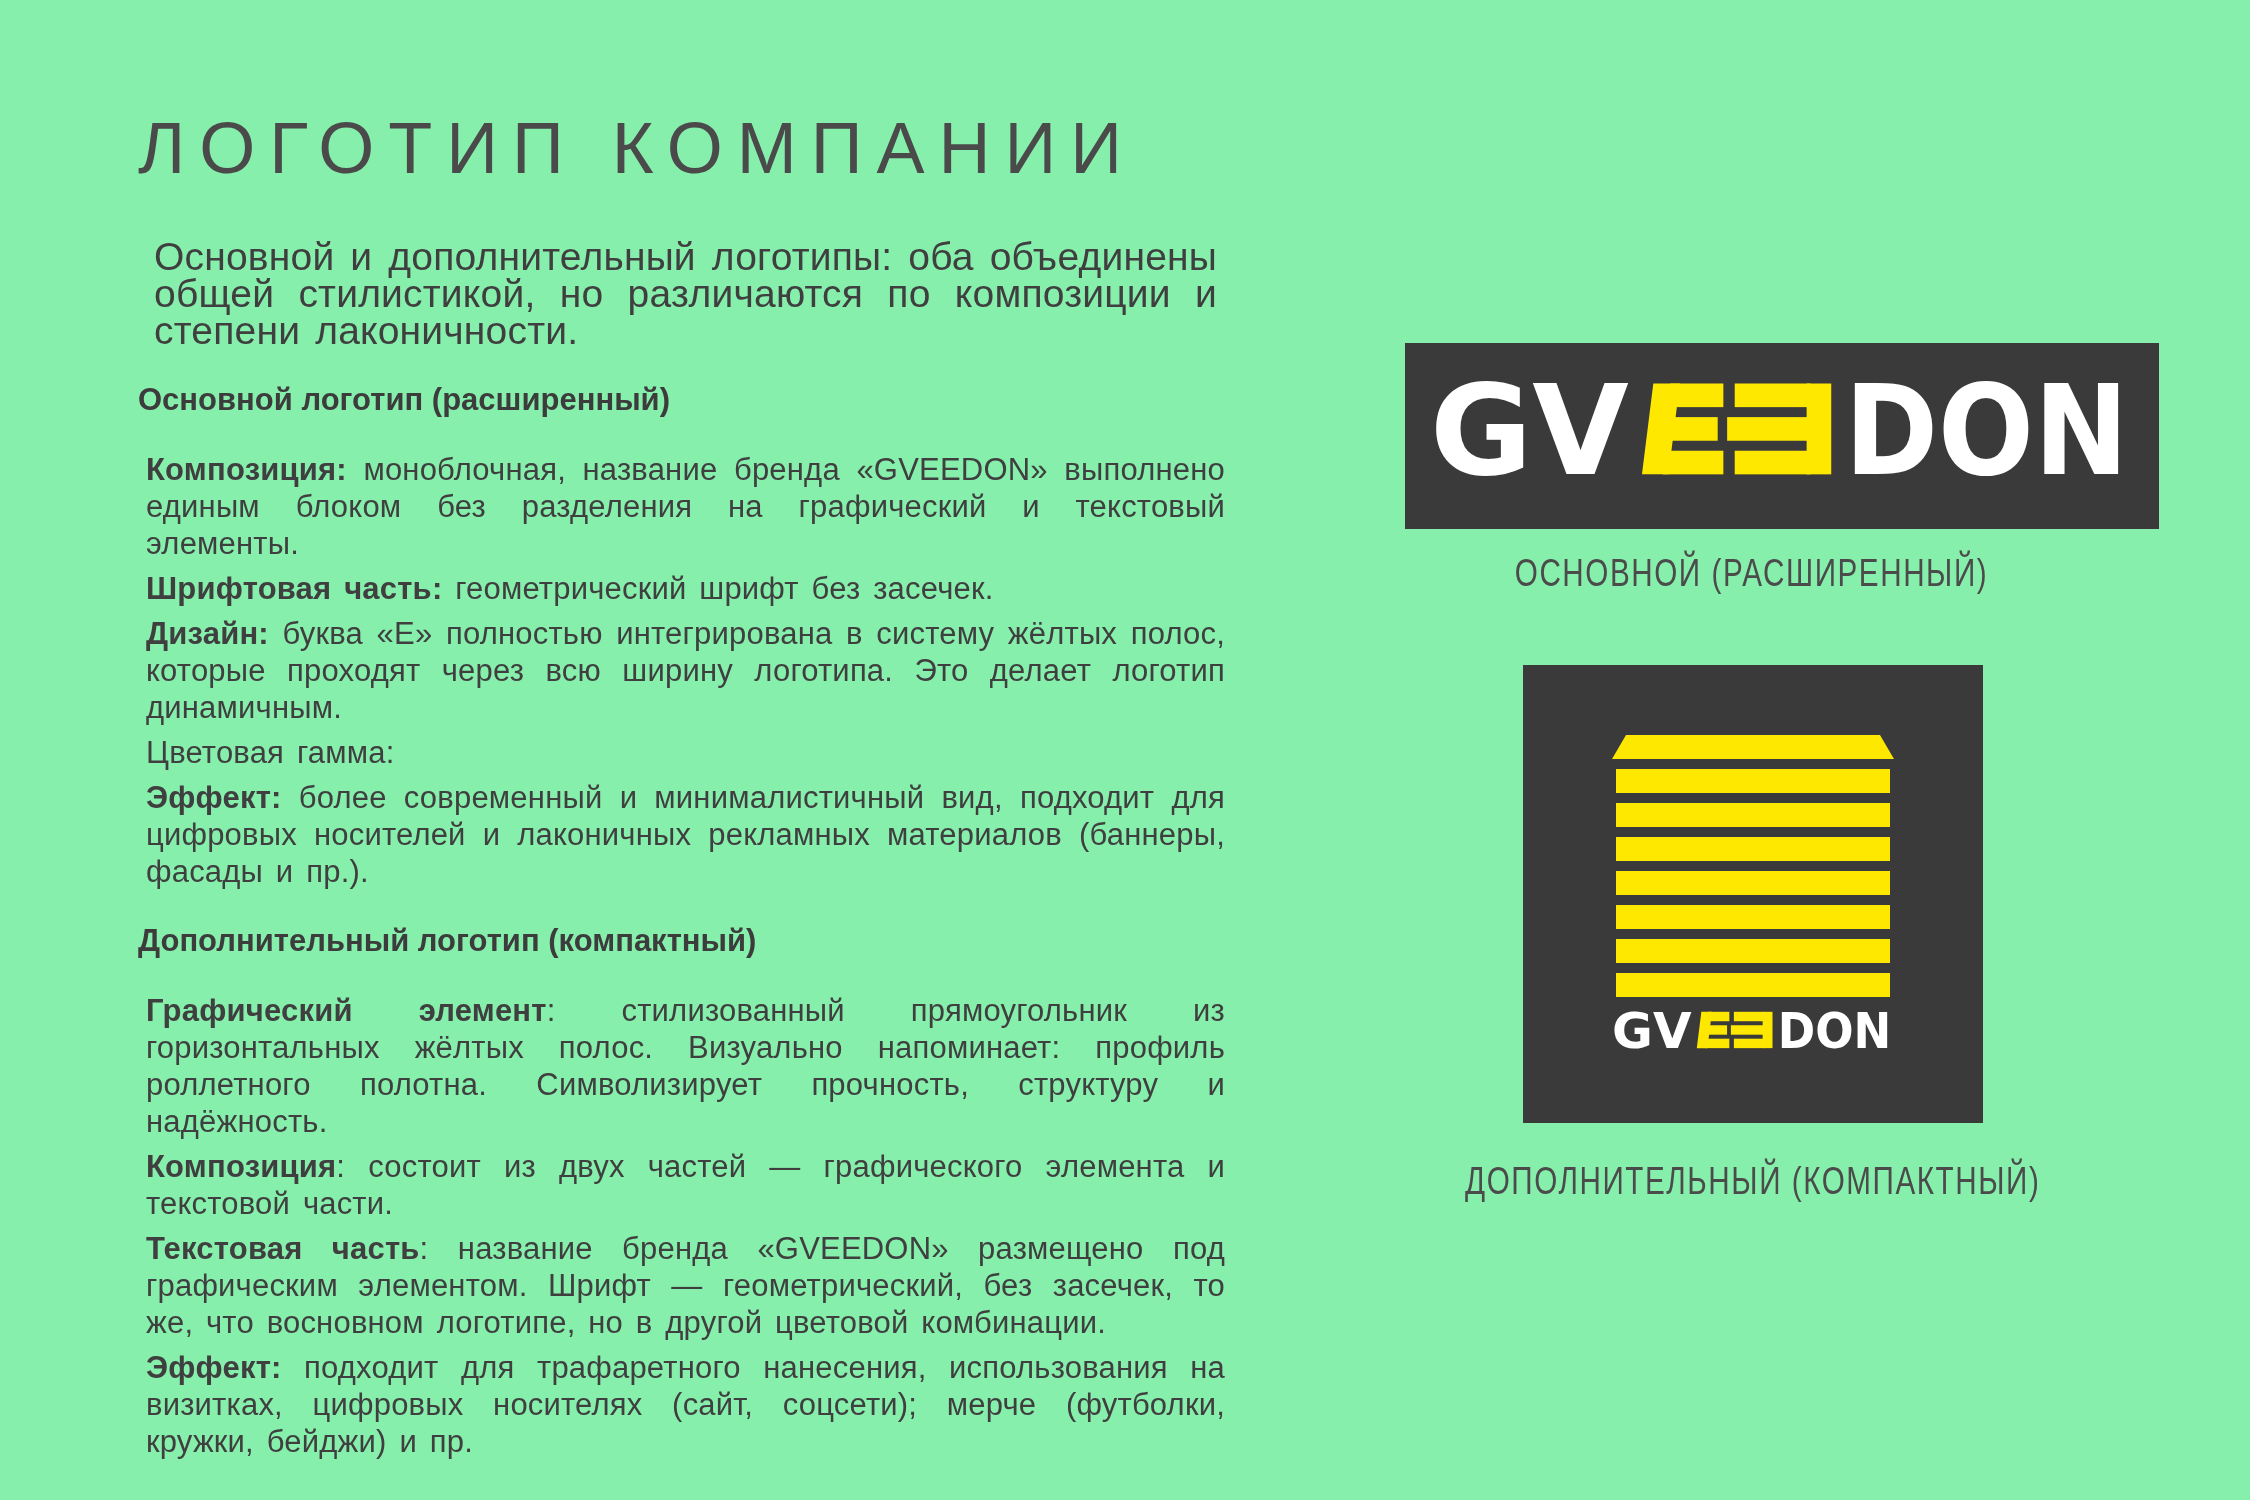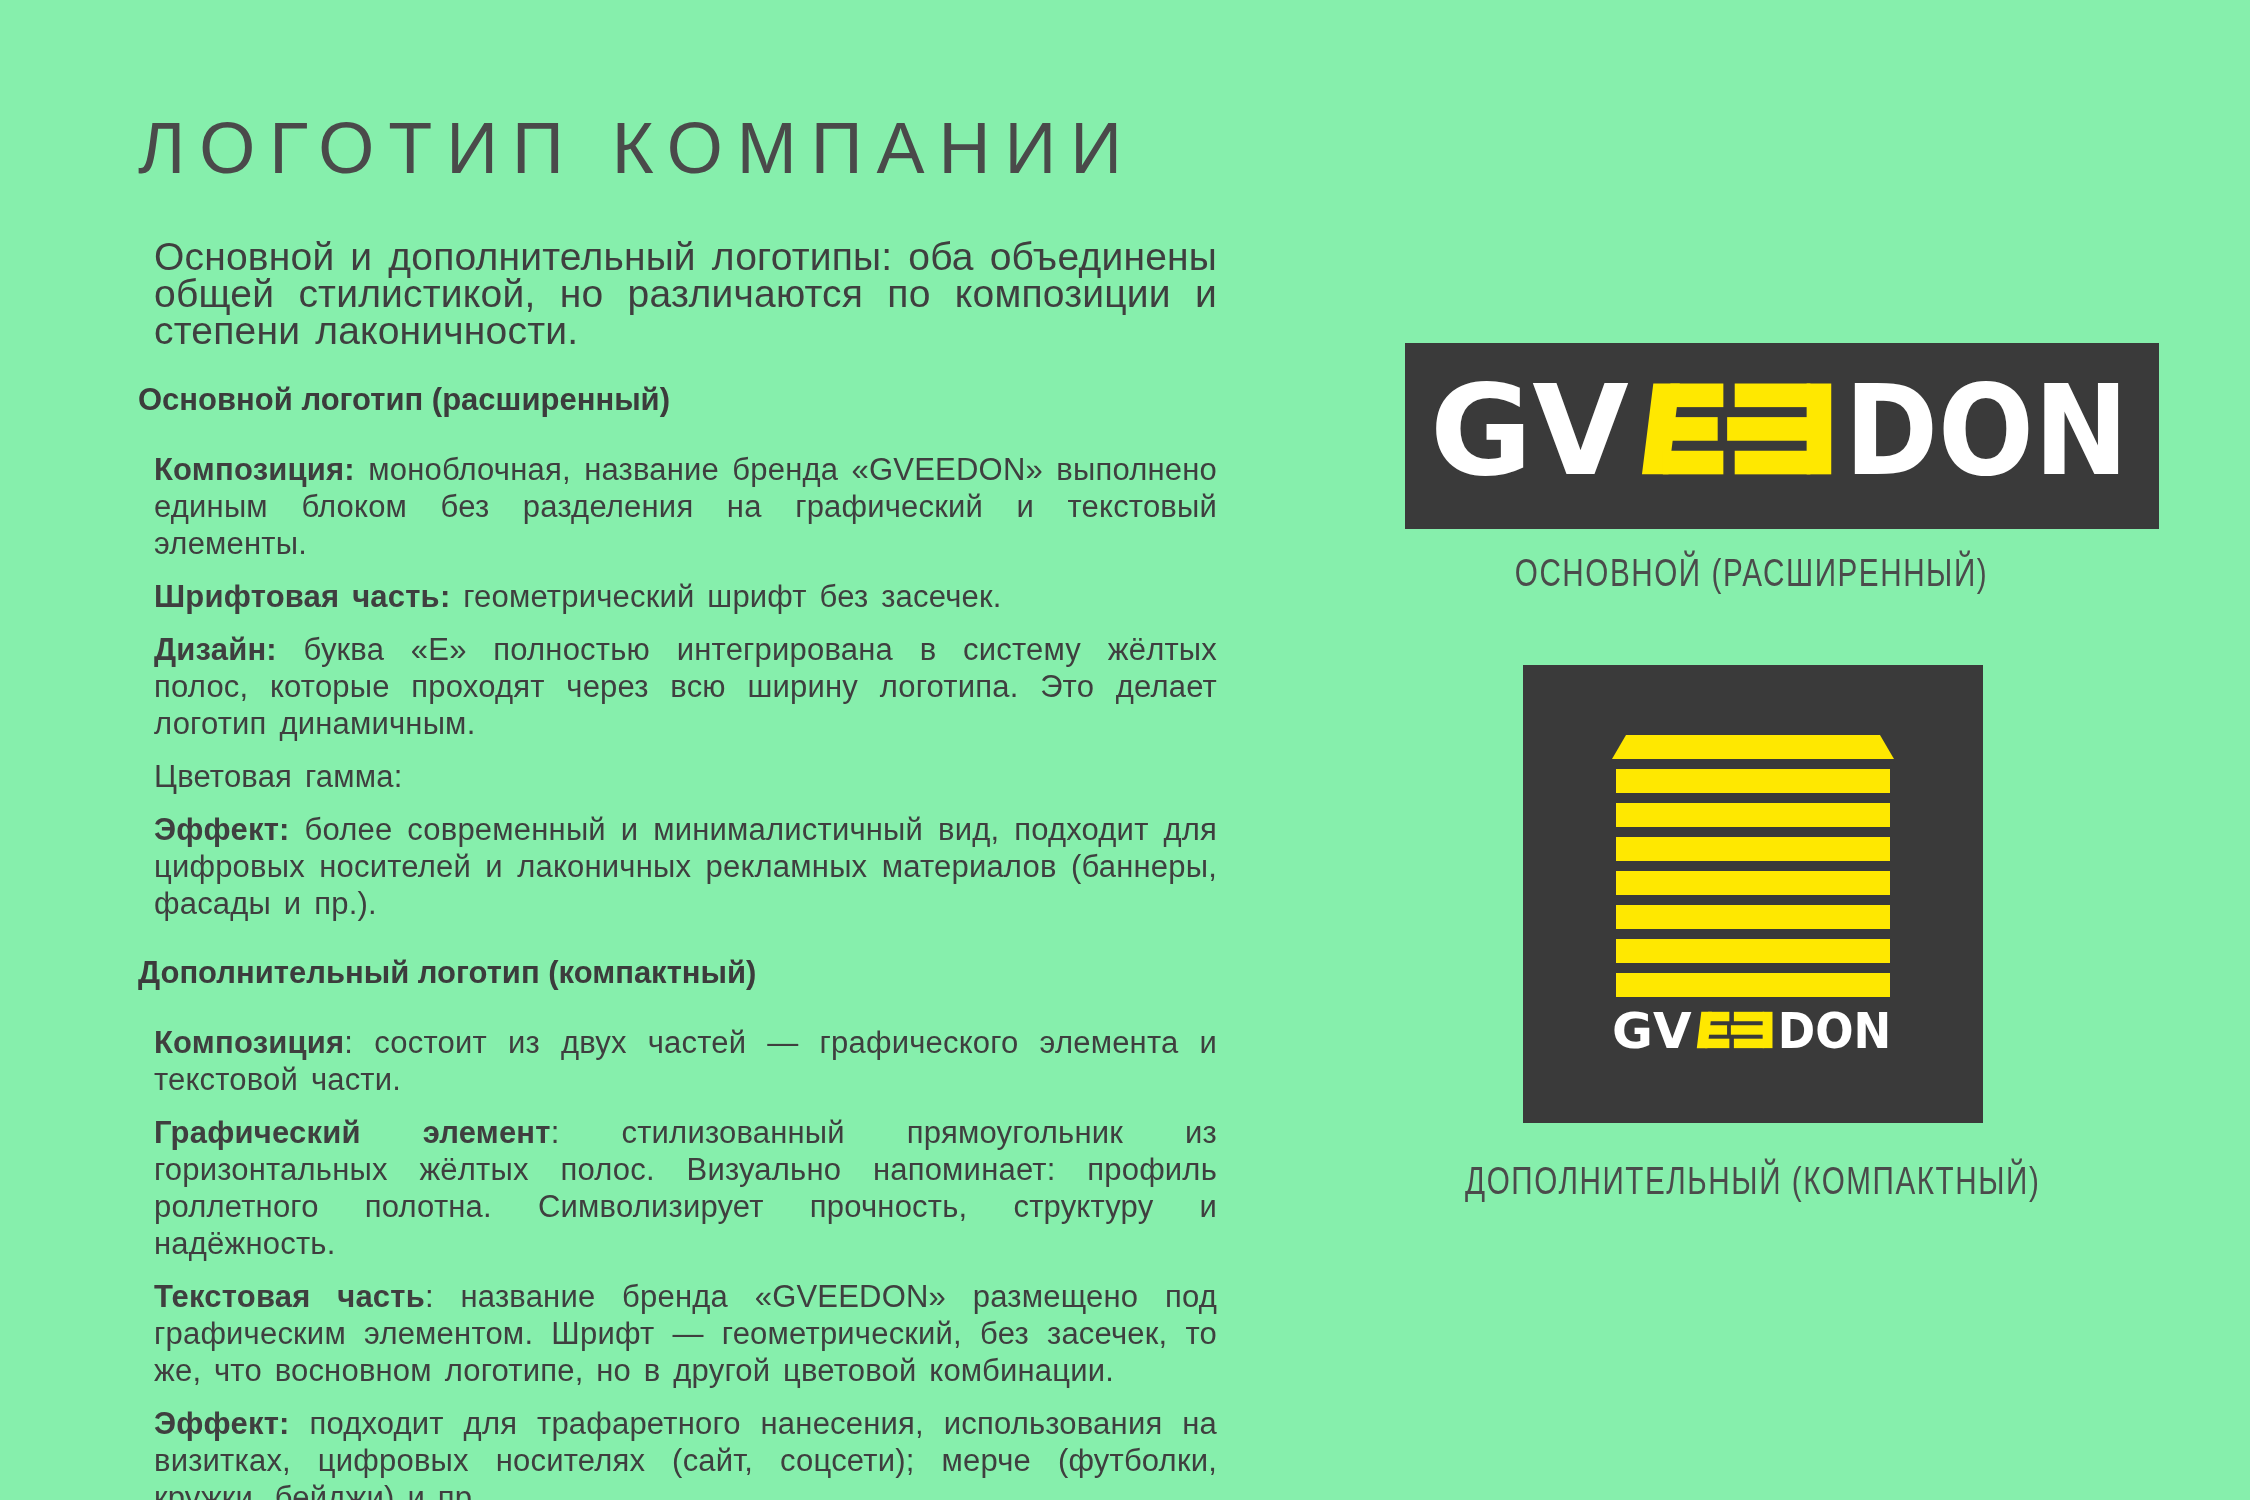--- a/index.html
+++ b/index.html
@@ -20,21 +20,21 @@
   .intro{
     margin:16px;
     font-size:39px;line-height:37px;color:#3f3f3f;
     text-align:justify;word-spacing:4px;letter-spacing:.2px;
   }
   .sec-heading{
     margin:32px 0 33px 0;
     font-size:31px;line-height:37px;font-weight:700;color:#3c3c3c;
   }
   .body-para{
-    margin:16px;
+    margin:8px;
     font-size:31px;line-height:37px;color:#3f3f3f;
     text-align:justify;word-spacing:4px;letter-spacing:.2px;
   }
   .lead{font-weight:700;}
   
   .primary-box{
     position:absolute;left:1405px;top:343px;width:754px;height:186px;
     background:#3a3a3a;
     display:flex;align-items:center;justify-content:center;
   }
@@ -92,22 +92,22 @@
     <h1 class="page-title">ЛОГОТИП КОМПАНИИ</h1>
     <p class="intro">Основной и дополнительный логотипы: оба объединены общей стилистикой, но различаются по композиции и степени лаконичности.</p>
     <div>
         <h3 class="sec-heading">Основной логотип (расширенный)</h3>
         <p class="body-para"><span class="lead">Композиция:</span><span> моноблочная, название бренда «GVEEDON» выполнено единым блоком без разделения на графический и текстовый элементы.</span></p>
         <p class="body-para"><span class="lead">Шрифтовая часть:</span><span> геометрический шрифт без засечек.</span></p>
         <p class="body-para"><span class="lead">Дизайн:</span><span> буква «Е» полностью интегрирована в систему жёлтых полос, которые проходят через всю ширину логотипа. Это делает логотип динамичным.</span></p>
         <p class="body-para"><span>Цветовая гамма:</span></p>
         <p class="body-para"><span class="lead">Эффект:</span><span> более современный и минималистичный вид, подходит для цифровых носителей и лаконичных рекламных материалов (баннеры, фасады и пр.).</span></p>
         <h3 class="sec-heading">Дополнительный логотип (компактный)</h3>
+        <p class="body-para"><span class="lead">Графический элемент</span><span>: стилизованный прямоугольник из горизонтальных жёлтых полос. Визуально напоминает: профиль роллетного полотна. Символизирует прочность, структуру и надёжность.</span></p>
         <p class="body-para"><span class="lead">Композиция</span><span>: состоит из двух частей — графического элемента и текстовой части.</span></p>
-        <p class="body-para"><span class="lead">Графический элемент</span><span>: стилизованный прямоугольник из горизонтальных жёлтых полос. Визуально напоминает: профиль роллетного полотна. Символизирует прочность, структуру и надёжность.</span></p>
         <p class="body-para"><span class="lead">Текстовая часть</span><span>: название бренда «GVEEDON» размещено под графическим элементом. Шрифт — геометрический, без засечек, то же, что восновном логотипе, но в другой цветовой комбинации.</span></p>
         <p class="body-para"><span class="lead">Эффект:</span><span> подходит для трафаретного нанесения, использования на визитках, цифровых носителях (сайт, соцсети); мерче (футболки, кружки, бейджи) и пр.</span></p>
       </div>
   </div>
 
   <div class="primary-box">
     <svg viewBox="0 0 745 132" width="705" height="125">
       <use href="#gveedon-logo"></use>
     </svg>
   </div>

